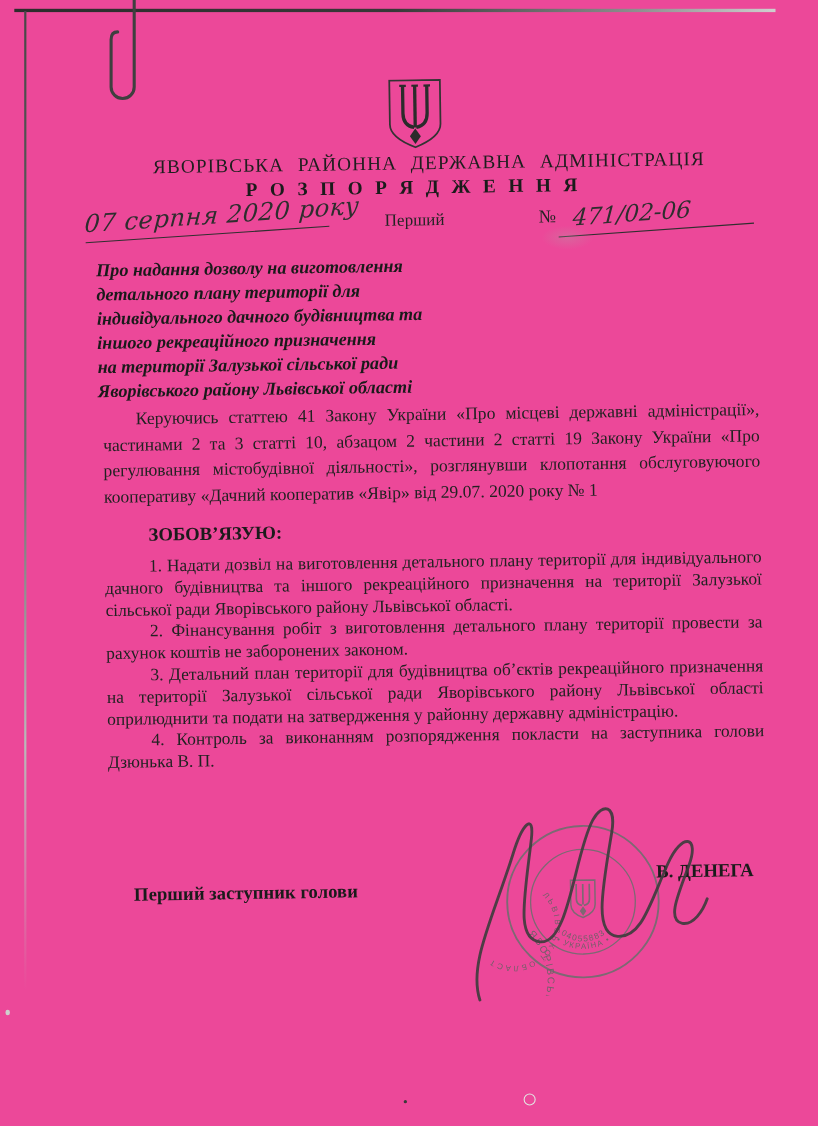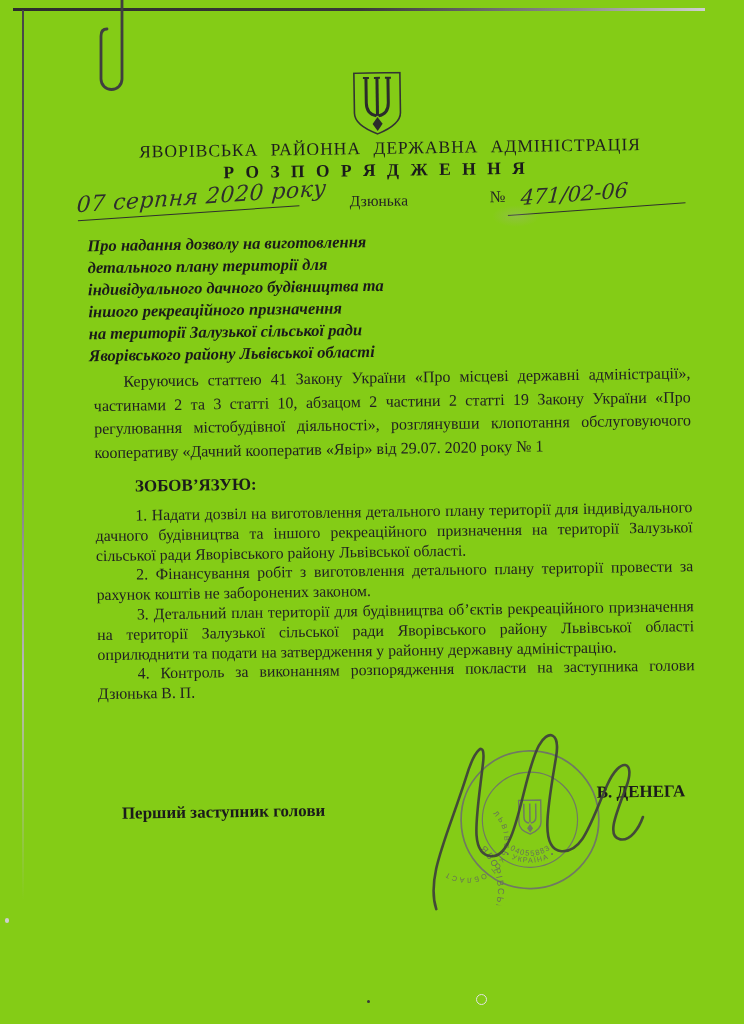--- a/index.html
+++ b/index.html
@@ -1,16 +1,16 @@
 <!DOCTYPE html>
 <html><head>
 <meta charset="utf-8">
 <style>
   html,body{margin:0;padding:0;background:#ffffff;}
-  .page{position:relative;width:744px;height:1024px;background:#84cc16;overflow:hidden;
+  .page{position:relative;width:744px;height:1024px;background:#ec4899;overflow:hidden;
         font-family:"Liberation Serif",serif;color:#222;}
   
   .scan-top{position:absolute;left:13px;top:8px;width:692px;height:3px;
             background:linear-gradient(to right,#2c2c2c 0%,#383838 50%,#8f8f8f 82%,#cfcfcf 100%);}
   .scan-left{position:absolute;left:22px;top:10px;width:2px;height:890px;
              background:linear-gradient(#474747 0%,#6b6b6b 45%,#b9b9b9 75%,rgba(255,255,255,0) 100%);}
   .paperclip{position:absolute;left:96px;top:0;}
   .speck-dot{position:absolute;left:367px;top:1000px;width:3px;height:3px;border-radius:50%;background:#3a3a3a;}
   .speck-ring{position:absolute;left:476px;top:994px;width:9px;height:9px;border-radius:50%;border:1px solid #e3e3e2;}
   .speck-edge{position:absolute;left:5px;top:918px;width:4px;height:5px;background:#cfcfce;border-radius:2px;}
@@ -75,21 +75,21 @@
       </g>
       <path d="M 25,45 L 20,52 L 25,59 L 30,52 Z" fill="#2b2b2b"></path>
     </svg>
 
     <div class="org-name">ЯВОРІВСЬКА РАЙОННА ДЕРЖАВНА АДМІНІСТРАЦІЯ</div>
     <div class="doc-type">Р О З П О Р Я Д Ж Е Н Н Я</div>
 
     <div class="date-line">
       <span class="hw">07 серпня 2020 року</span>
     </div>
-    <div class="place">Дзюнька</div>
+    <div class="place">Перший</div>
     <div class="no-label">№</div>
     <div class="no-line">
       <span class="hw">471/02-06</span>
     </div>
 
     <div class="subject">
       <div>Про надання дозволу  на виготовлення</div>
       <div>детального плану території для</div>
       <div>індивідуального дачного будівництва та</div>
       <div>іншого рекреаційного призначення</div>

